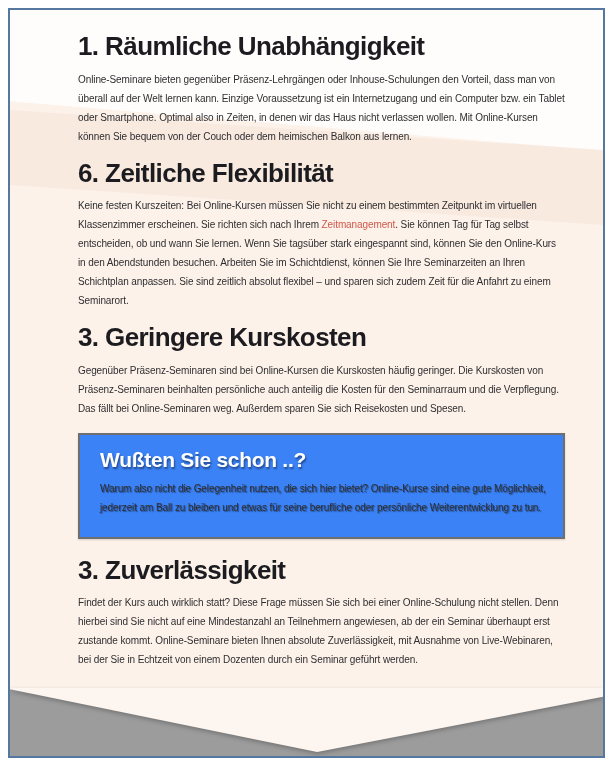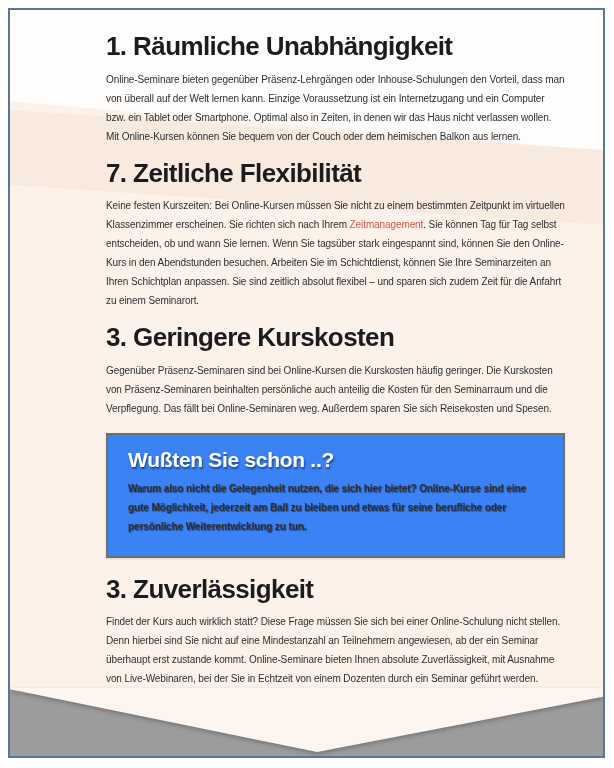--- a/index.html
+++ b/index.html
@@ -19,21 +19,20 @@
   .sheet {
     position: absolute;
     left: 8px;
     top: 8px;
     width: 597px;
     height: 750px;
     box-sizing: border-box;
     border: 2px solid #5578a0;
     background: #fdf2ea;
     overflow: hidden;
-    padding-left: 28px;
   }
   
   .deco-top-white {
     position: absolute;
     top: 0; left: 0; right: 0;
     height: 160px;
     background: #fffdfc;
     clip-path: polygon(0 0, 100% 0, 100% 88%, 0 57%);
     z-index: 0;
   }
@@ -87,21 +86,21 @@
   .callout-title {
     font-size: 21px;
     font-weight: 700;
     letter-spacing: -0.3px;
     color: #ffffff;
     text-shadow: 1px 2px 2px rgba(0,0,0,0.45);
     margin: 2px 0 7px 0;
   }
   .callout-text {
     font-size: 11px;
-    font-weight: 700;
+    font-weight: 400;
     line-height: 18px;
     color: #ffffff;
     text-shadow: 1px 1px 1px rgba(0,0,0,0.45);
     margin: 0;
   }
   
   .footer-band {
     position: absolute;
     left: 0; right: 0; bottom: 0;
     height: 68px;
@@ -131,21 +130,21 @@
   <div class="sheet">
 
     <div class="deco-top-white"></div>
     <div class="deco-pink-band"></div>
 
     <div class="content">
 
       <h2 class="first">1. Räumliche Unabhängigkeit</h2>
       <p>Online-Seminare bieten gegenüber Präsenz-Lehrgängen oder Inhouse-Schulungen den Vorteil, dass man von überall auf der Welt lernen kann. Einzige Voraussetzung ist ein Internetzugang und ein Computer bzw. ein Tablet oder Smartphone. Optimal also in Zeiten, in denen wir das Haus nicht verlassen wollen. Mit Online-Kursen können Sie bequem von der Couch oder dem heimischen Balkon aus lernen.</p>
 
-      <h2>7. Zeitliche Flexibilität</h2>
+      <h2>6. Zeitliche Flexibilität</h2>
       <p><span>Keine festen Kurszeiten: Bei Online-Kursen müssen Sie nicht zu einem bestimmten Zeitpunkt im virtuellen Klassenzimmer erscheinen. Sie richten sich nach Ihrem </span><a class="link-inline">Zeitmanagement</a><span>. Sie können Tag für Tag selbst entscheiden, ob und wann Sie lernen. Wenn Sie tagsüber stark eingespannt sind, können Sie den Online-Kurs in den Abendstunden besuchen. Arbeiten Sie im Schichtdienst, können Sie Ihre Seminarzeiten an Ihren Schichtplan anpassen. Sie sind zeitlich absolut flexibel – und sparen sich zudem Zeit für die Anfahrt zu einem Seminarort.</span></p>
 
       <h2>3. Geringere Kurskosten</h2>
       <p>Gegenüber Präsenz-Seminaren sind bei Online-Kursen die Kurskosten häufig geringer. Die Kurskosten von Präsenz-Seminaren beinhalten persönliche auch anteilig die Kosten für den Seminarraum und die Verpflegung. Das fällt bei Online-Seminaren weg. Außerdem sparen Sie sich Reisekosten und Spesen.</p>
 
       <div class="callout">
         <div class="callout-title">Wußten Sie schon ..?</div>
         <p class="callout-text">Warum also nicht die Gelegenheit nutzen, die sich hier bietet? Online-Kurse sind eine gute Möglichkeit, jederzeit am Ball zu bleiben und etwas für seine berufliche oder persönliche Weiterentwicklung zu tun.</p>
       </div>
 

